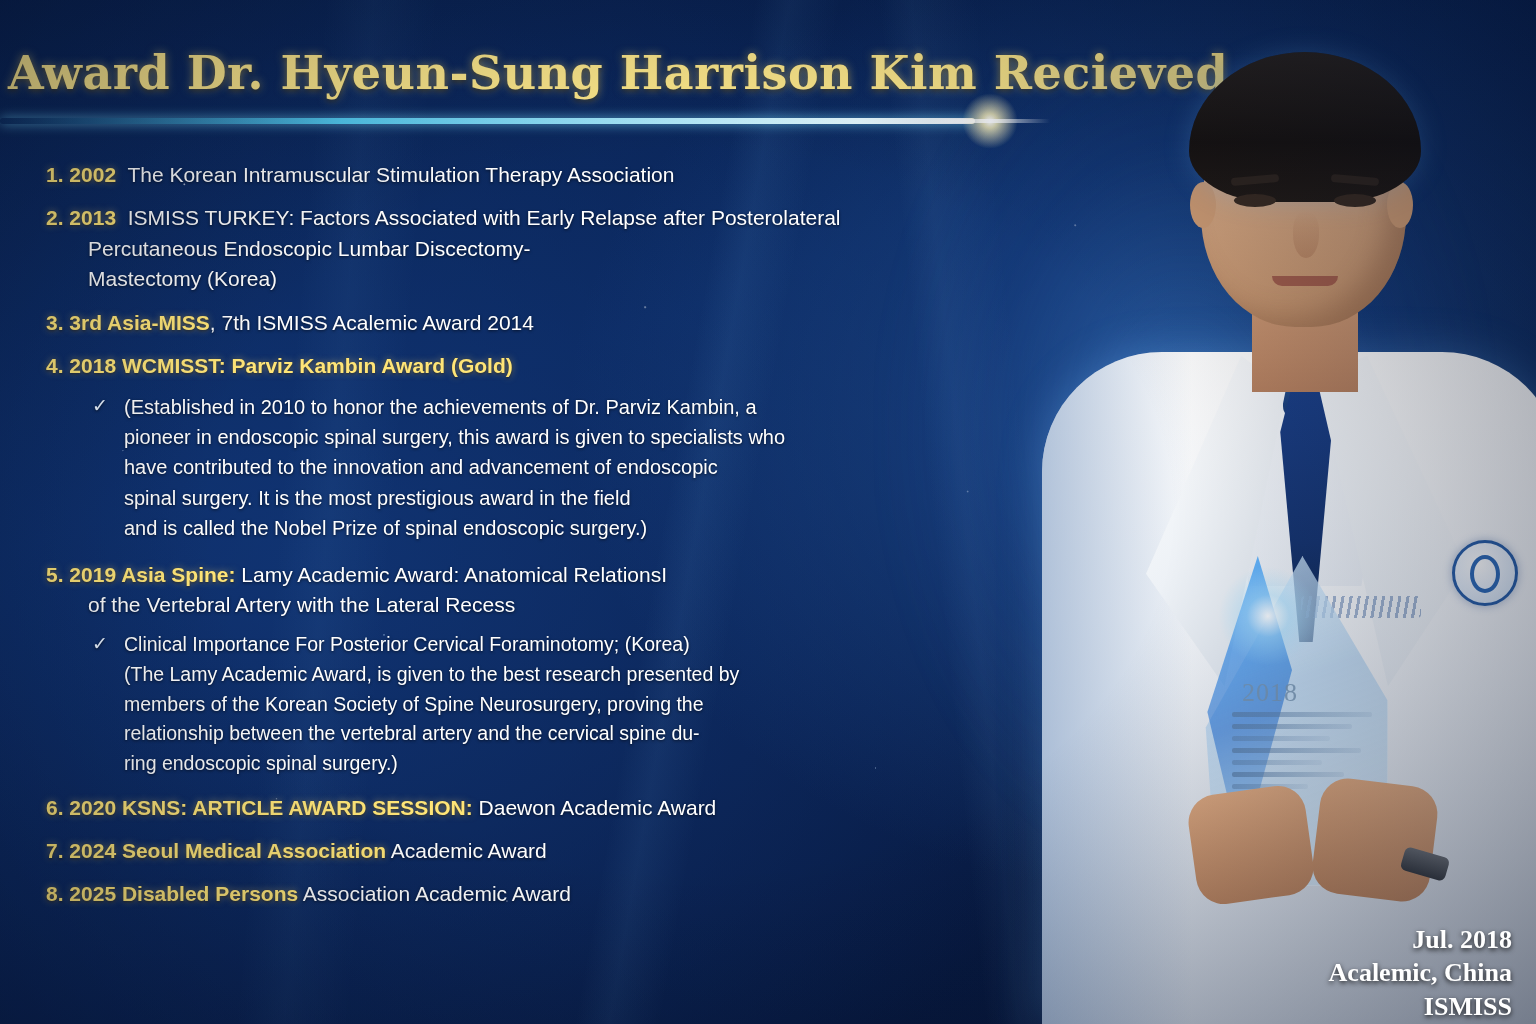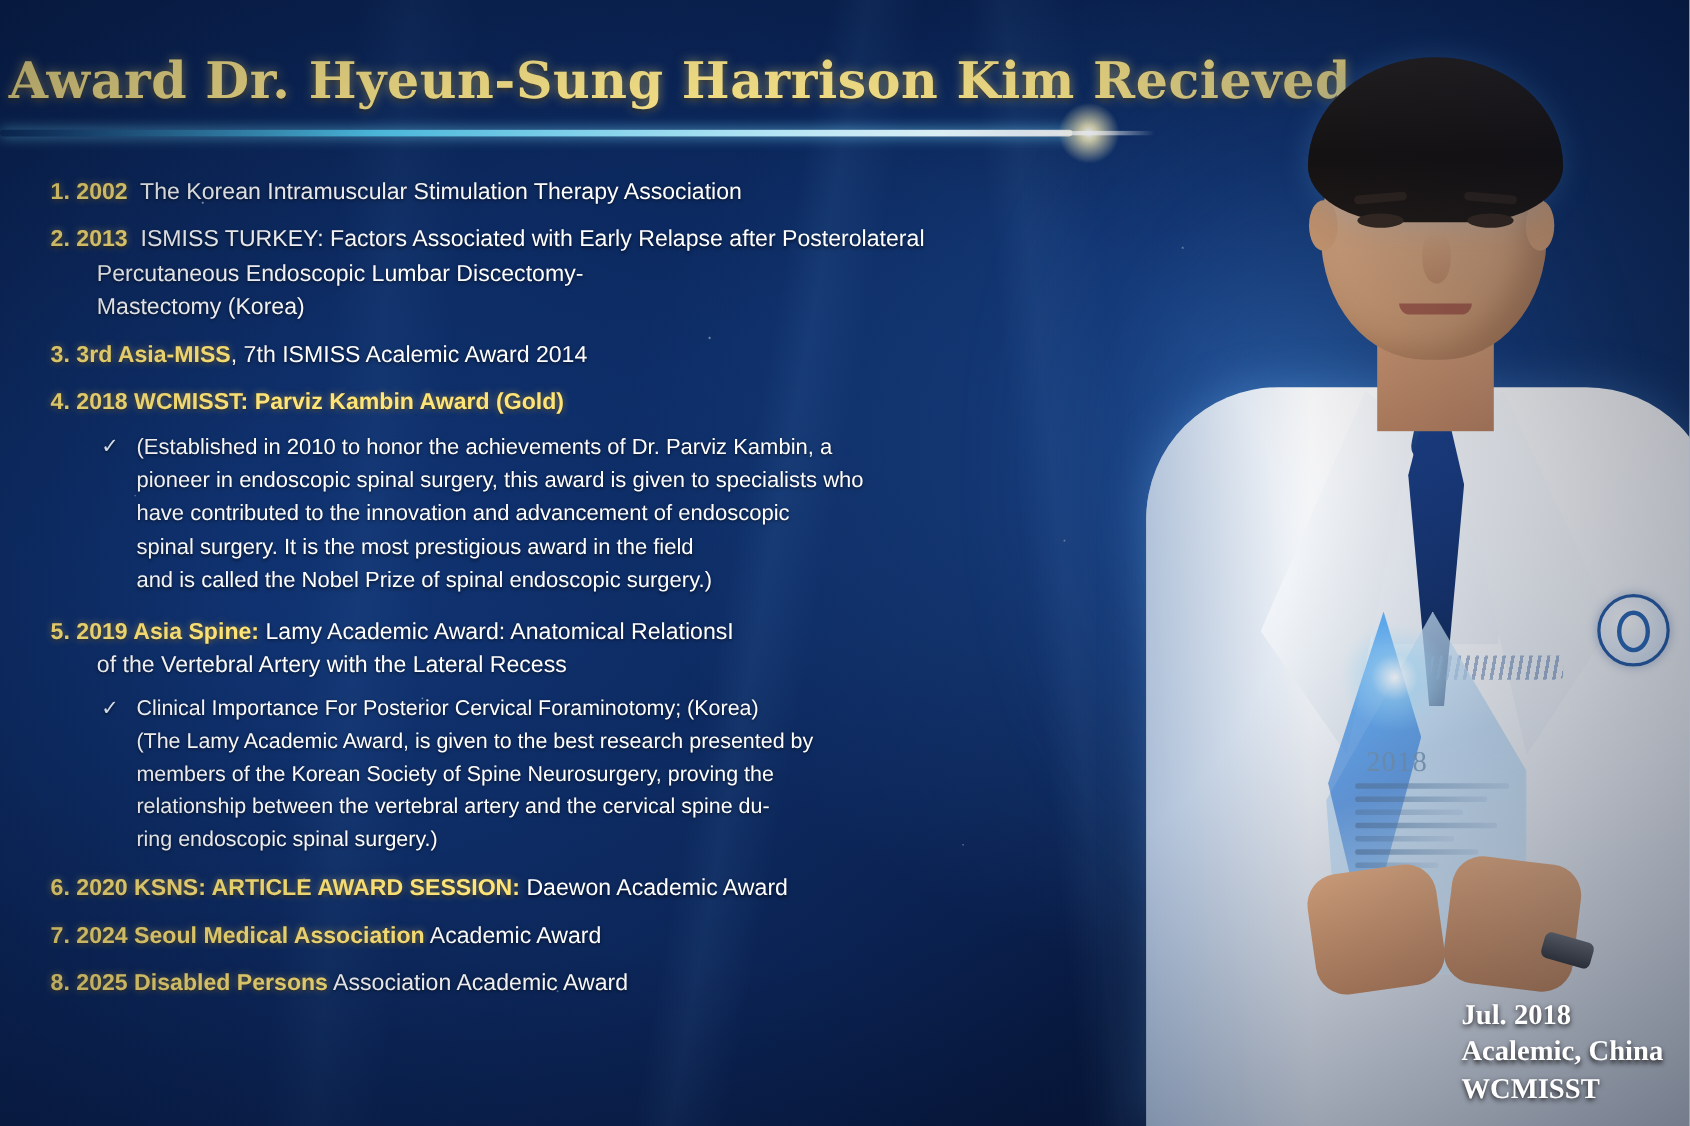--- a/index.html
+++ b/index.html
@@ -350,22 +350,22 @@
   .trophy-text span:nth-child(3) { width: 70%; opacity: .7; }
   .trophy-text span:nth-child(4) { width: 92%; }
   .trophy-text span:nth-child(5) { width: 64%; opacity: .7; }
   .trophy-text span:nth-child(6) { width: 80%; }
   .trophy-text span:nth-child(7) { width: 54%; opacity: .7; }
 
   
   .footer {
     position: absolute;
     right: 24px;
-    bottom: 18px;
-    text-align: left;
+    bottom: 1px;
+    text-align: right;
     color: #ffffff;
     font-family: "Liberation Serif", serif;
     font-weight: bold;
     font-size: 26px;
     line-height: 1.28;
     text-shadow: 0 2px 5px rgba(0,0,0,0.8);
   }
 </style>
 </head>
 <body>
@@ -473,15 +473,15 @@
     <div class="hand-l"></div>
     <div class="hand-r"></div>
     <div class="watch"></div>
   </div>
 
   <div class="vignette"></div>
 
   <div class="footer">
     <div>Jul. 2018</div>
     <div>Acalemic, China</div>
-    <div>WCMISST</div>
+    <div>ISMISS</div>
   </div>
 </div>
 
 </body></html>

